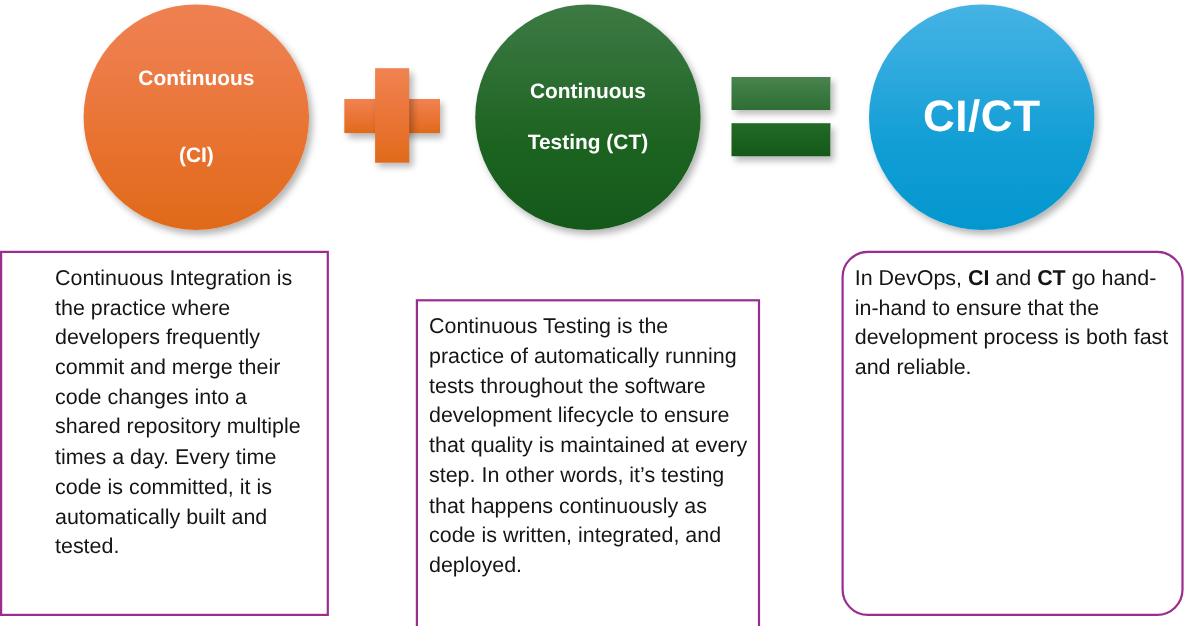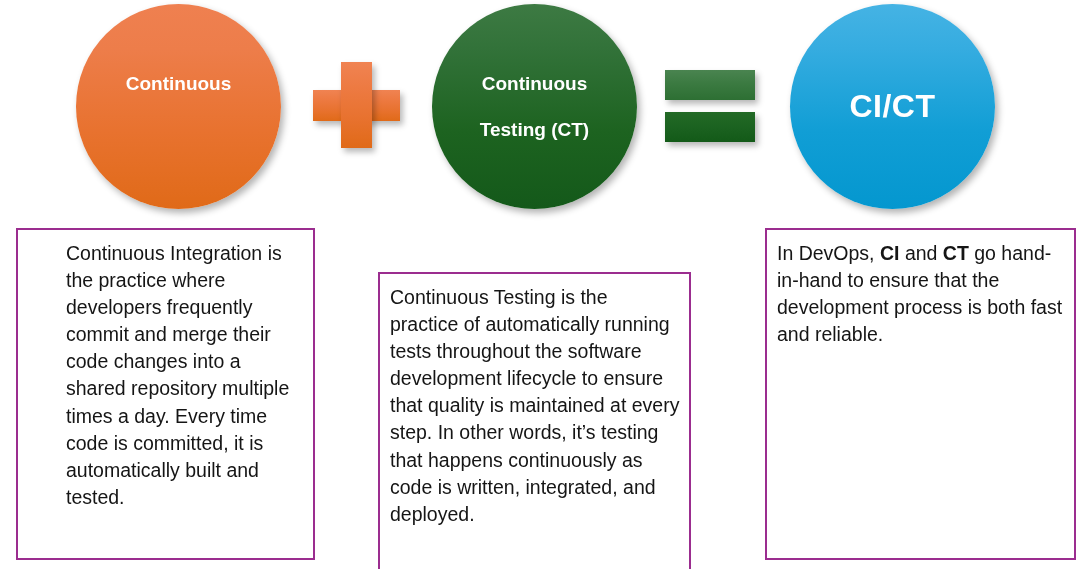--- a/index.html
+++ b/index.html
@@ -49,21 +49,21 @@
   #circle-ct {
     left: 432px;
     top: 4px;
     background: linear-gradient(180deg, #3d7a43 0%, #327239 22%, #1d6320 62%, #14591a 100%);
     font-size: 19px;
   }
   #circle-cict {
     left: 790px;
     top: 4px;
     background: linear-gradient(180deg, #45b3e4 0%, #35ace0 22%, #119ed5 62%, #0497cf 100%);
-    font-size: 32px;
+    font-size: 40px;
     letter-spacing: 0.5px;
   }
 
   
   #plus-operator {
     position: absolute;
     left: 313px;
     top: 62px;
     width: 87px;
     height: 86px;
@@ -117,36 +117,37 @@
     height: 332px;
     border: 2px solid #9b2d8f;
     background: #ffffff;
     box-sizing: border-box;
     padding: 10px 9px 8px 10px;
     font-size: 19.5px;
     line-height: 1.39;
     color: #151515;
     overflow: hidden;
   }
-  #text-box-ci   { left: 16px;  width: 299px; padding-left: 48px; }
+  #text-box-ci   { left: 0;  width: 299px; padding-left: 48px; }
   #text-box-ct   { left: 378px; width: 313px; margin-top: 44px; }
-  #text-box-cict { left: 765px; width: 311px; }
+  #text-box-cict { left: 765px; width: 311px; border-radius: 24px; }
 
   .text-box p { margin: 0; }
   .text-box b { font-weight: bold; }
 </style>
 </head>
 <body>
 
 <div id="canvas">
 
   <div class="circle" id="circle-ci">
     <span>
       <span>Continuous</span><br>
       <br>
+      <span>(CI)</span>
     </span>
   </div>
 
   <div id="plus-operator">
     <div class="bar bar-h"></div>
     <div class="bar bar-v"></div>
   </div>
 
   <div class="circle" id="circle-ct">
     <span>

